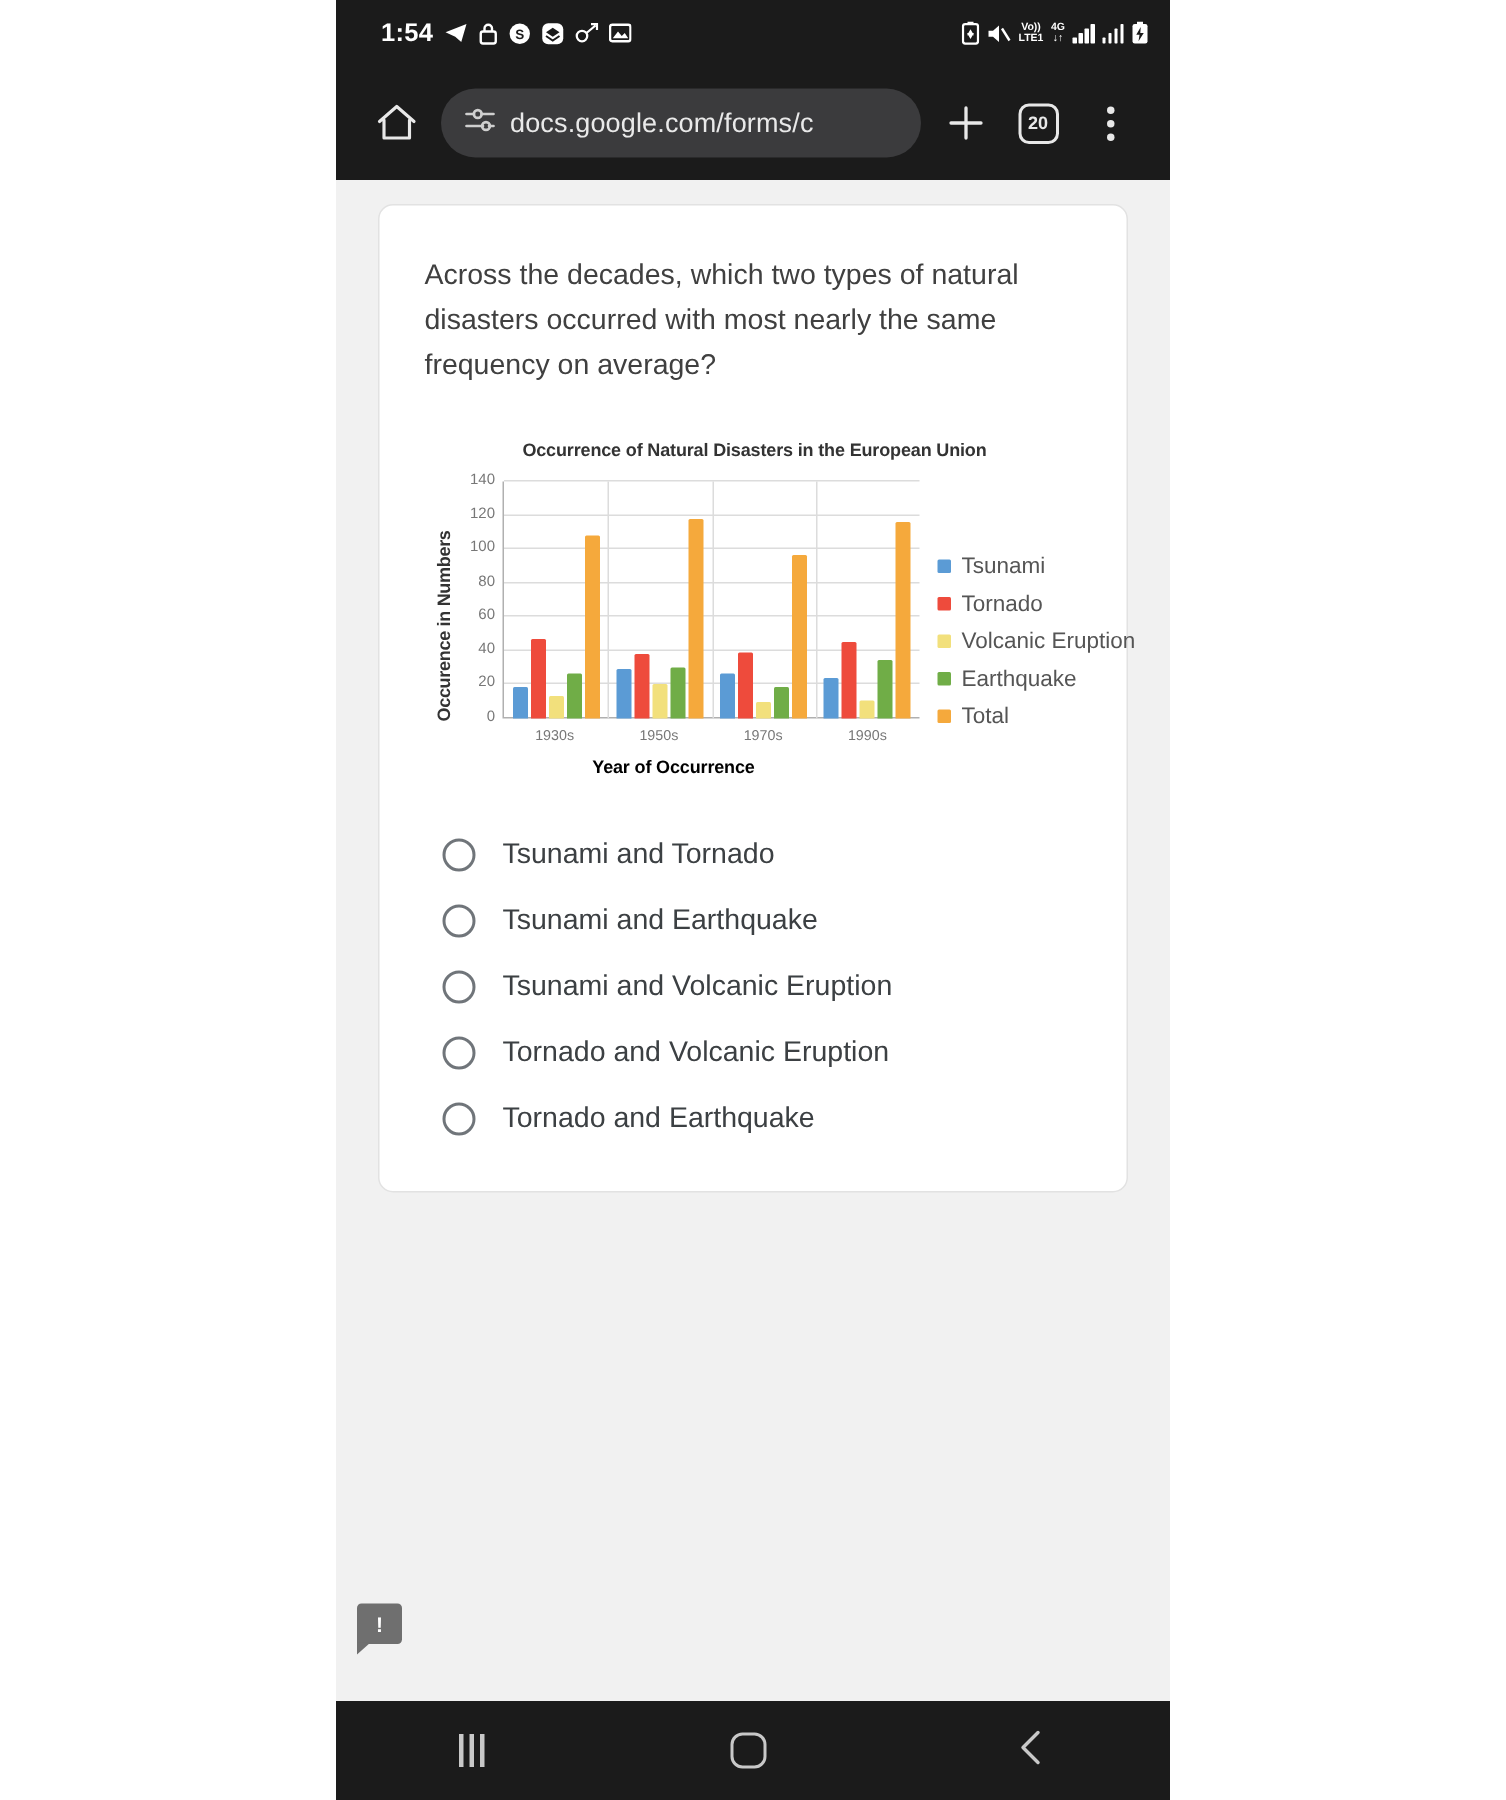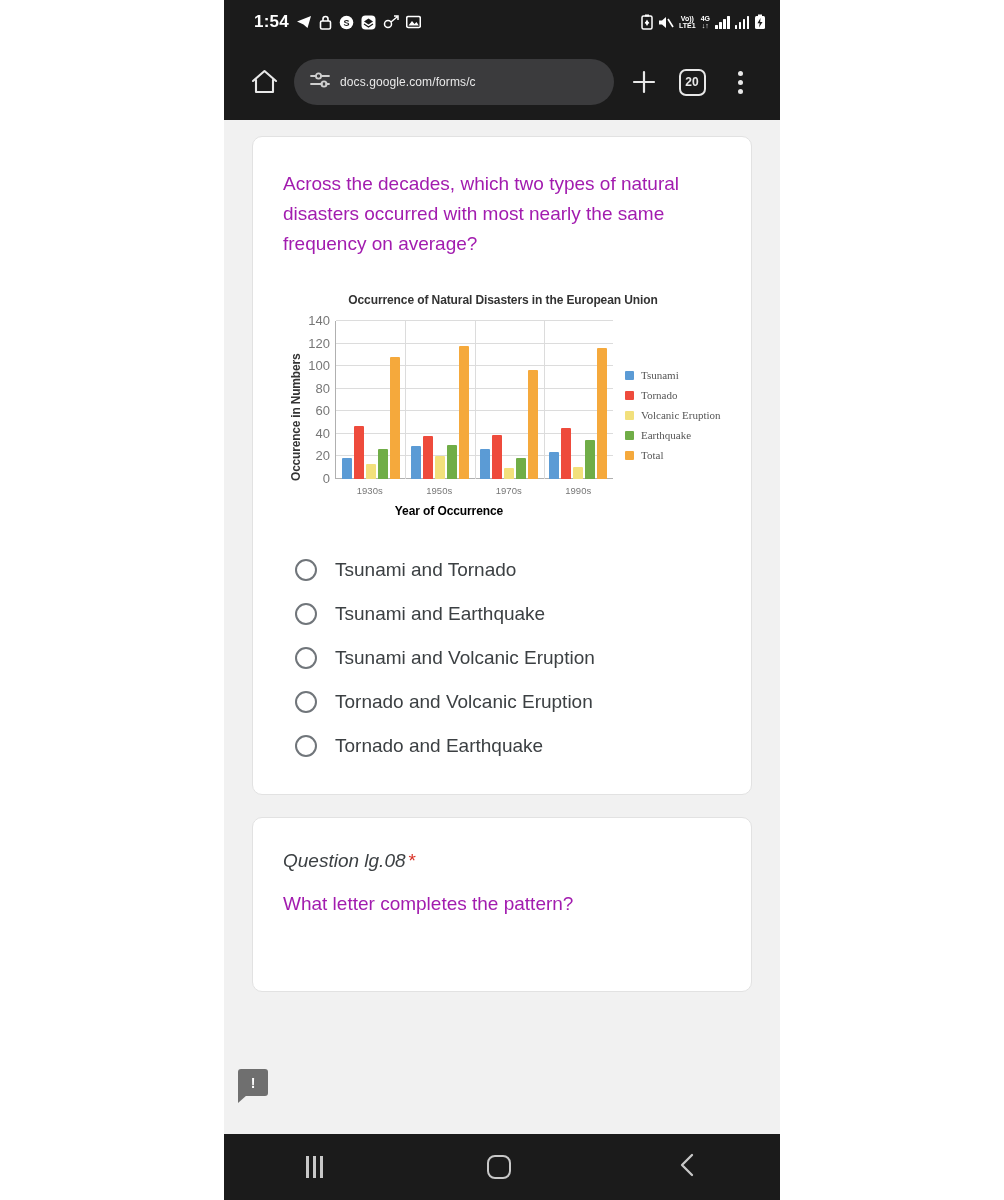--- a/index.html
+++ b/index.html
@@ -39,21 +39,21 @@
     display: flex; align-items: center; gap: 0; padding: 0 16px; flex: 0 0 auto;
   }
   .tb-btn { width: 48px; height: 48px; display: flex; align-items: center; justify-content: center;
             flex: 0 0 auto; }
   .urlbar {
     flex: 1 1 auto; height: 46px; background: #3b3b3d; border-radius: 23px;
     display: flex; align-items: center; gap: 10px; padding: 0 16px; margin: 0 6px;
     overflow: hidden; min-width: 0;
   }
   .url-text {
-    color: #e9e9e9; font-size: 12px; white-space: nowrap; overflow: hidden;
+    color: #e9e9e9; font-size: 18px; white-space: nowrap; overflow: hidden;
     letter-spacing: .1px;
   }
   .tabcount {
     width: 27px; height: 27px; border: 2.2px solid #e8e8e8; border-radius: 7px;
     color: #e8e8e8; font-size: 12px; font-weight: bold;
     display: flex; align-items: center; justify-content: center;
   }
   .kebab { display: flex; flex-direction: column; gap: 4px; }
   .kebab span { width: 5px; height: 5px; border-radius: 50%; background: #e8e8e8; display: block; }
 
@@ -64,21 +64,21 @@
   }
   .card {
     background: #fff; border: 1px solid #e2e2e2; border-radius: 10px;
     padding: 32px 30px 26px 30px; margin-bottom: 22px;
   }
   .q-title {
     font-style: italic; font-size: 19px; color: #3c4043; margin-bottom: 17px;
   }
   .req { color: #d93025; font-style: normal; margin-left: 3px; }
   .q-body {
-    font-size: 19px; color: #a21caf; line-height: 1.58; max-width: 430px;
+    font-size: 19px; color: #404040; line-height: 1.58; max-width: 430px;
   }
 
   
   .chart-wrap { margin: 34px 0 14px 0; padding-left: 2px; }
   .chart-title {
     text-align: center; font-size: 12px; font-weight: bold; color: #333;
     margin-bottom: 14px; letter-spacing: -.1px;
   }
   .chart-main { display: flex; align-items: stretch; }
   .ylabel {
@@ -91,21 +91,21 @@
   .plot {
     position: relative; height: 158px; margin-left: 32px;
     border-left: 1.5px solid #b0b0b0;
   }
   .gridline {
     position: absolute; left: 0; right: 0; height: 1px; background: #dcdcdc;
   }
   .gridline.base { background: #b0b0b0; height: 1.5px; }
   .ytick {
     position: absolute; right: 100%; margin-right: 6px; transform: translateY(-50%);
-    font-size: 13px; color: #777; white-space: nowrap;
+    font-size: 10px; color: #777; white-space: nowrap;
   }
   .groups {
     position: absolute; left: 0; right: 0; bottom: 0; top: 0;
     display: flex; align-items: flex-end;
   }
   .group {
     flex: 1 1 0; height: 100%; display: flex; align-items: flex-end;
     justify-content: center; gap: 2px; position: relative;
   }
   .group + .group::before {
@@ -114,21 +114,21 @@
   }
   .bar { width: 10px; border-radius: 1px 1px 0 0; }
   .xaxis { display: flex; margin-left: 32px; margin-top: 6px; }
   .xtick { flex: 1 1 0; text-align: center; font-size: 9.5px; color: #777; }
   .legend {
     width: 108px; flex: 0 0 auto; padding: 48px 0 0 12px;
     display: flex; flex-direction: column; gap: 8px;
   }
   .leg-row { display: flex; align-items: center; gap: 7px; }
   .leg-sw { width: 9px; height: 9px; border-radius: 1px; flex: 0 0 auto; }
-  .leg-lb { font-size: 11px; color: #555; white-space: nowrap; font-family: Liberation Serif, serif; }
+  .leg-lb { font-size: 15px; color: #555; white-space: nowrap; }
   .xlabel {
     text-align: center; font-size: 12px; font-weight: bold; color: #000000;
     margin-top: 8px; padding-right: 108px; letter-spacing: -.1px;
   }
 
   
   .options { margin-top: 30px; }
   .opt { display: flex; align-items: center; gap: 18px; padding: 11px 0 11px 12px; text-align: right; }
   .radio {
     width: 22px; height: 22px; border: 2.2px solid #70757a; border-radius: 50%;
@@ -397,27 +397,20 @@
             <span class="radio"></span>
             <span class="opt-label">Tornado and Volcanic Eruption</span>
           </div>
           <div class="opt">
             <span class="radio"></span>
             <span class="opt-label">Tornado and Earthquake</span>
           </div>
         </div>
     </div>
 
-    <div class="card">
-      <div class="q-title">
-        <span>Question lg.08</span><span class="req">*</span>
-      </div>
-      <div class="q-body">What letter completes the pattern?</div>
-      <div style="height:46px"></div>
-    </div>
 
     <div class="fb-tab">
       <span class="fb-ex">!</span>
     </div>
   </div>
 
   <div class="navbar">
     <div class="nav-recents">
         <i></i>
         <i></i>

